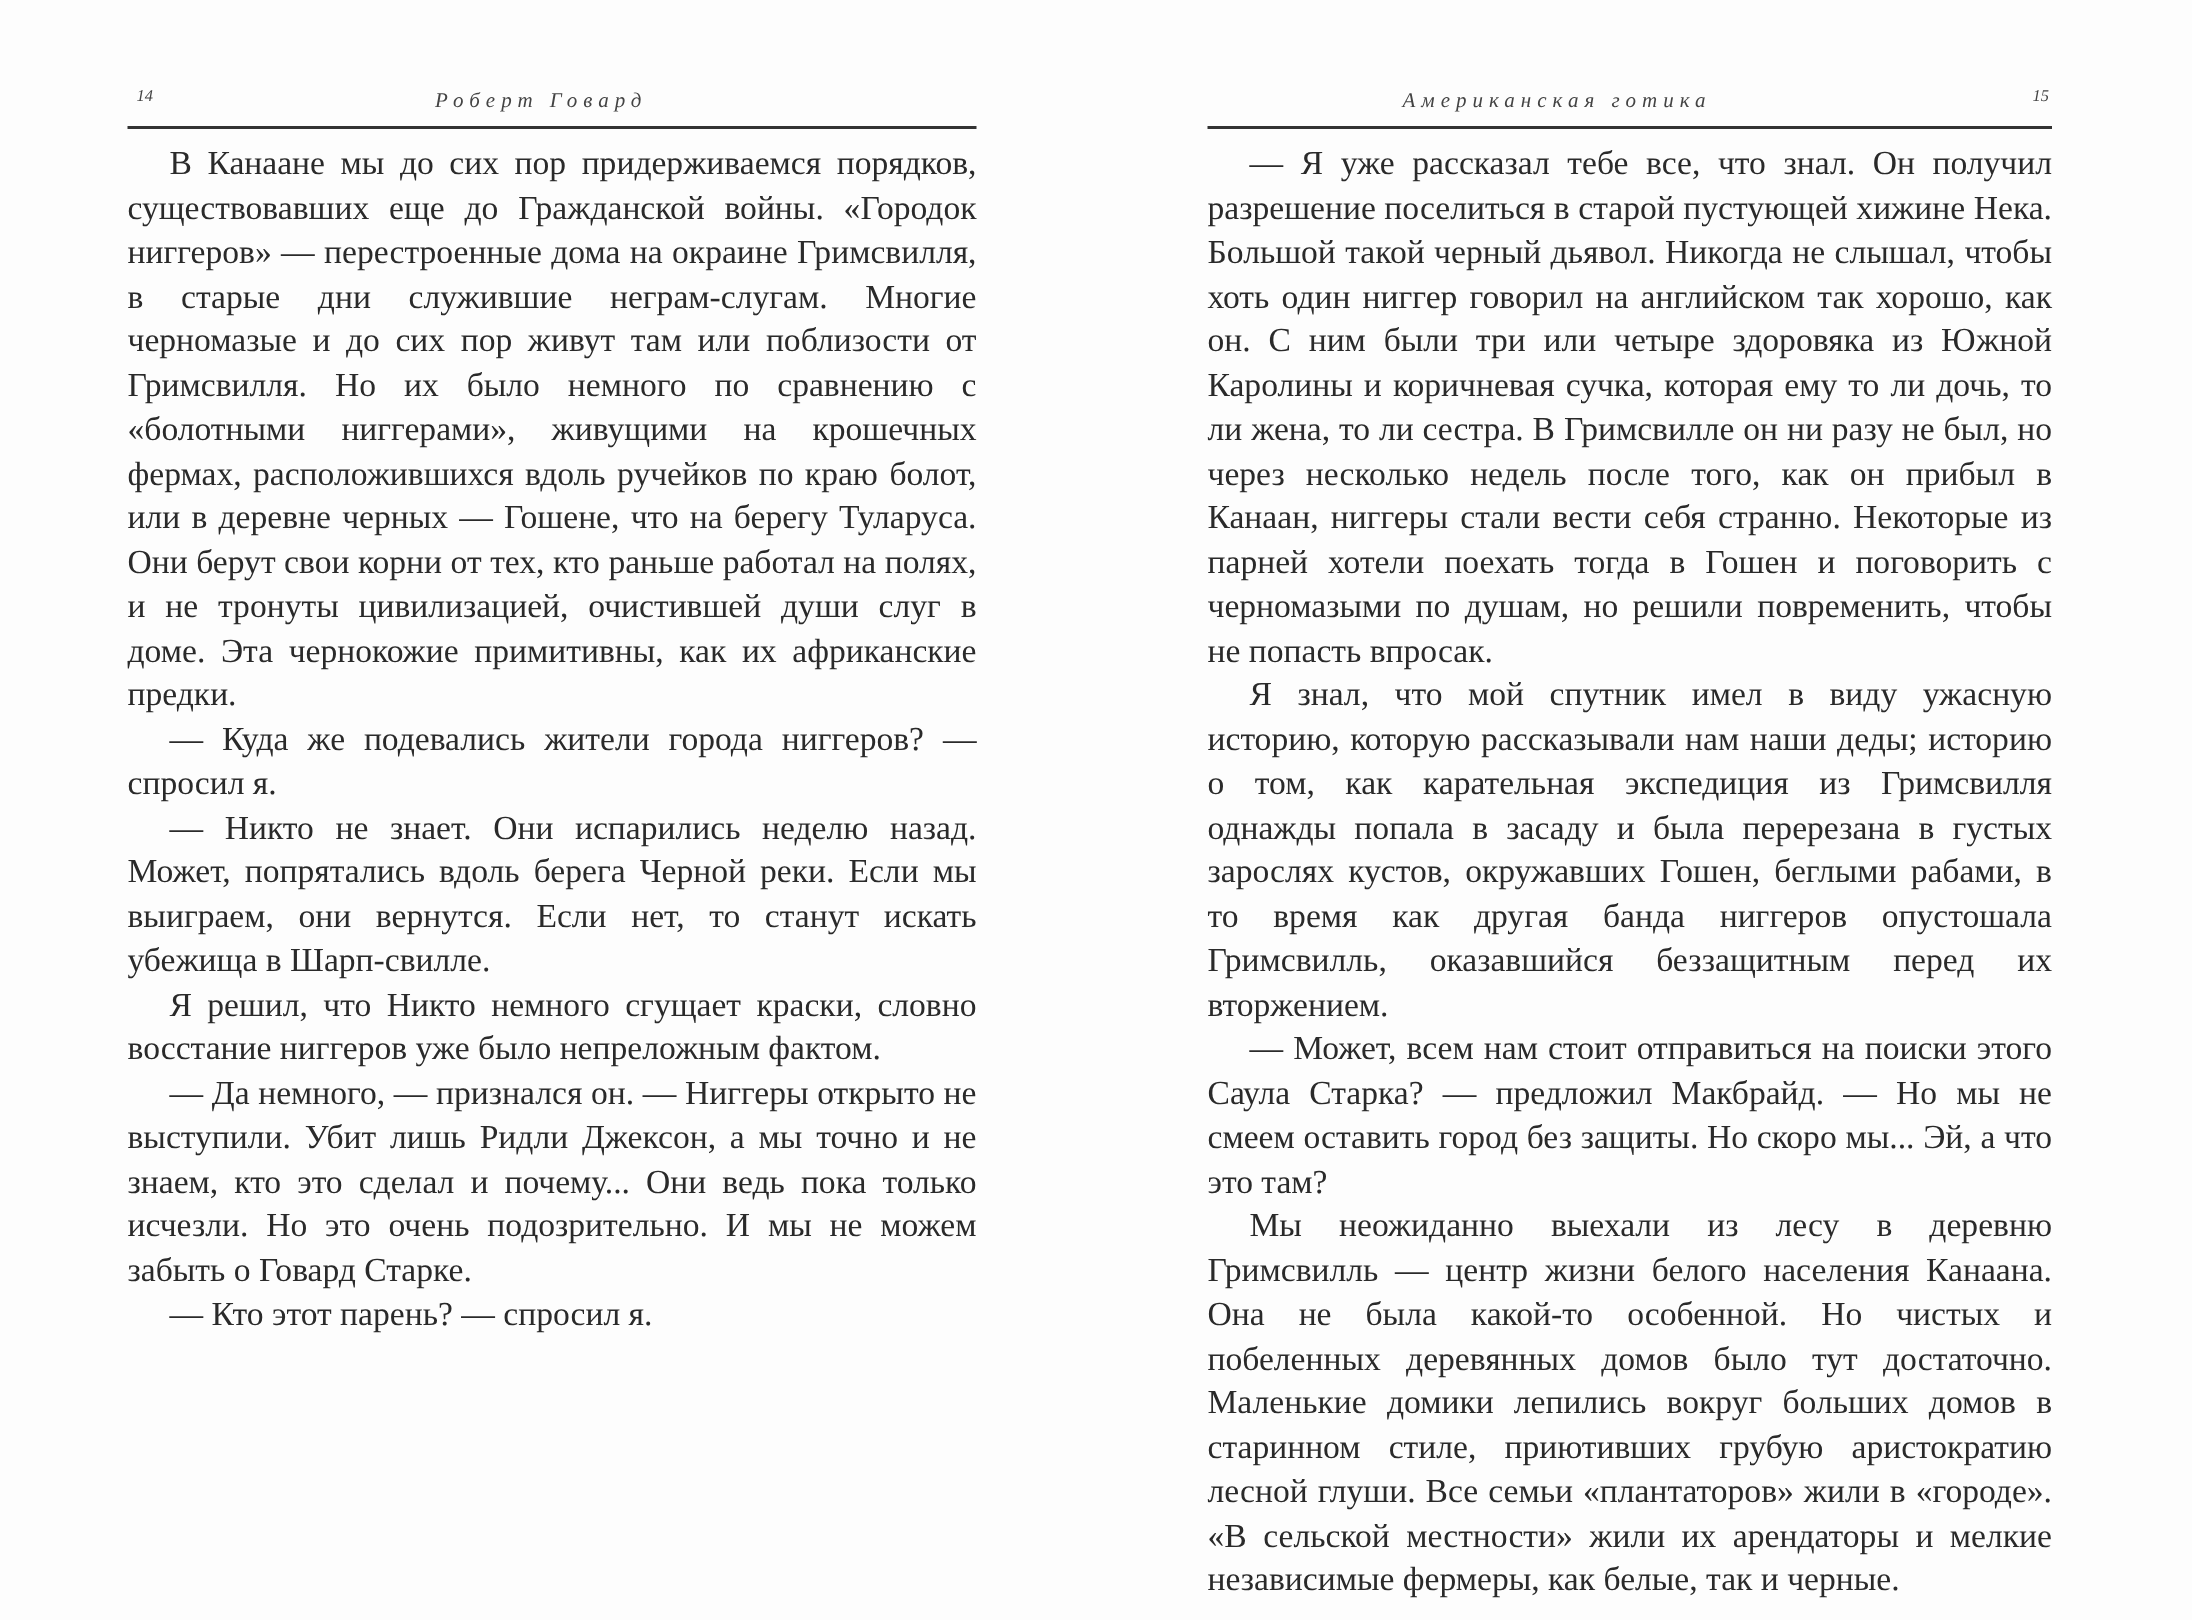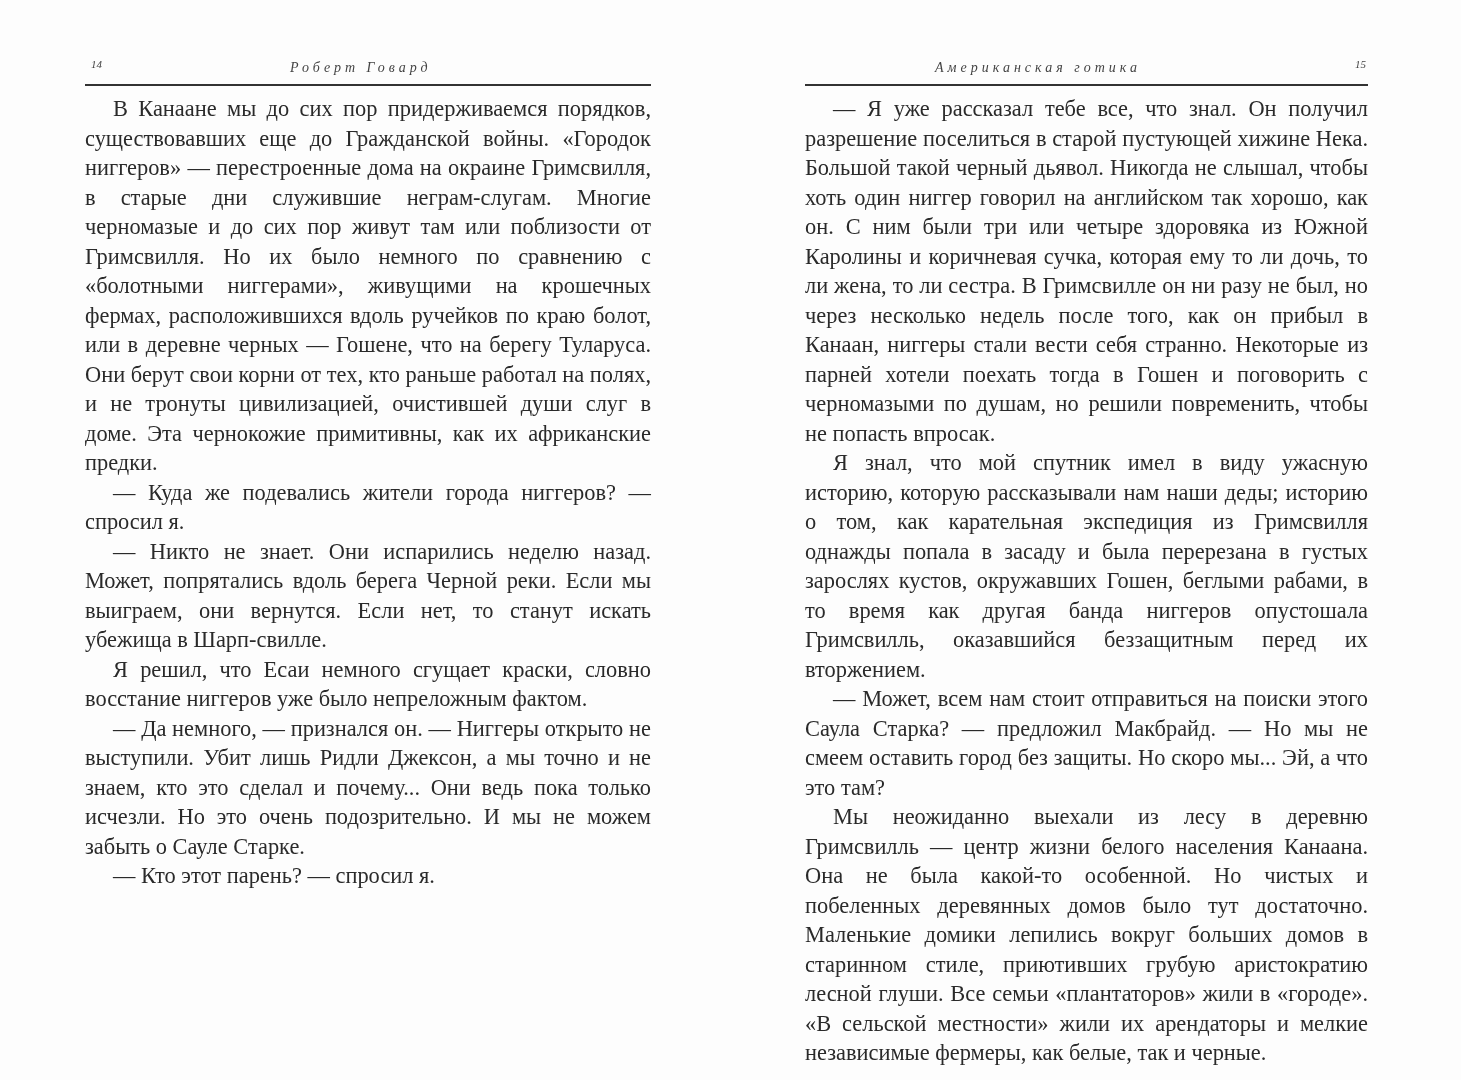--- a/index.html
+++ b/index.html
@@ -33,22 +33,22 @@
 <div class="page left">
   <div class="running-head">
     <span class="folio">14</span>
     <span class="title">Роберт Говард</span>
   </div>
   <div class="rule"></div>
   <div class="body-text">
     <p>В Канаане мы до сих пор придерживаемся порядков, существовавших еще до Гражданской войны. «Городок ниггеров» — перестроенные дома на окраине Гримсвилля, в старые дни служившие неграм-слугам. Многие черномазые и до сих пор живут там или поблизости от Гримсвилля. Но их было немного по сравнению с «болотными ниггерами», живущими на крошечных фермах, расположившихся вдоль ручейков по краю болот, или в деревне черных — Гошене, что на берегу Туларуса. Они берут свои корни от тех, кто раньше работал на полях, и не тронуты цивилизацией, очистившей души слуг в доме. Эта чернокожие примитивны, как их африканские предки.</p>
     <p>— Куда же подевались жители города ниггеров? — спросил я.</p>
     <p>— Никто не знает. Они испарились неделю назад. Может, попрятались вдоль берега Черной реки. Если мы выиграем, они вернутся. Если нет, то станут искать убежища в Шарп-свилле.</p>
-    <p>Я решил, что Есаи немного сгущает краски, словно восстание ниггеров уже было непреложным фактом.</p>
-    <p>— Да немного, — признался он. — Ниггеры открыто не выступили. Убит лишь Ридли Джексон, а мы точно и не знаем, кто это сделал и почему... Они ведь пока только исчезли. Но это очень подозрительно. И мы не можем забыть о Сауле Старке.</p>
+    <p>Я решил, что Никто немного сгущает краски, словно восстание ниггеров уже было непреложным фактом.</p>
+    <p>— Да немного, — признался он. — Ниггеры открыто не выступили. Убит лишь Ридли Джексон, а мы точно и не знаем, кто это сделал и почему... Они ведь пока только исчезли. Но это очень подозрительно. И мы не можем забыть о Говард Старке.</p>
     <p>— Кто этот парень? — спросил я.</p>
   </div>
 </div>
 
 <div class="page right">
   <div class="running-head">
     <span class="title">Американская готика</span>
     <span class="folio">15</span>
   </div>
   <div class="rule"></div>

